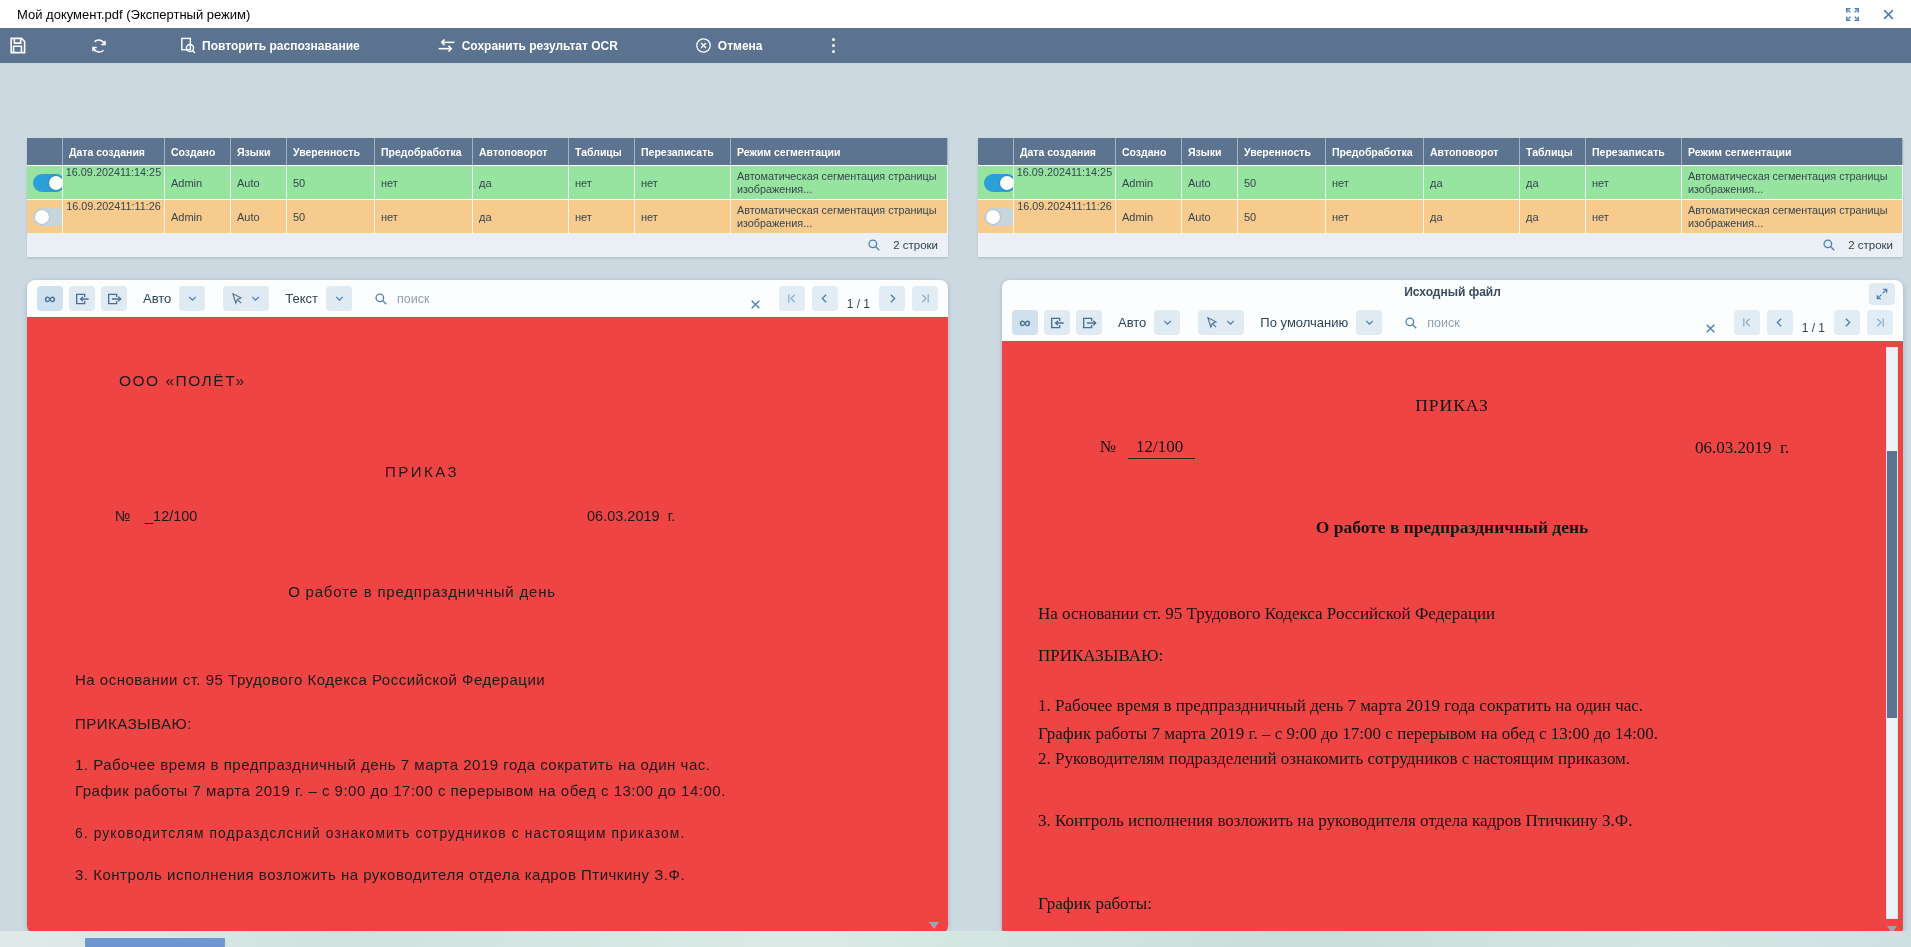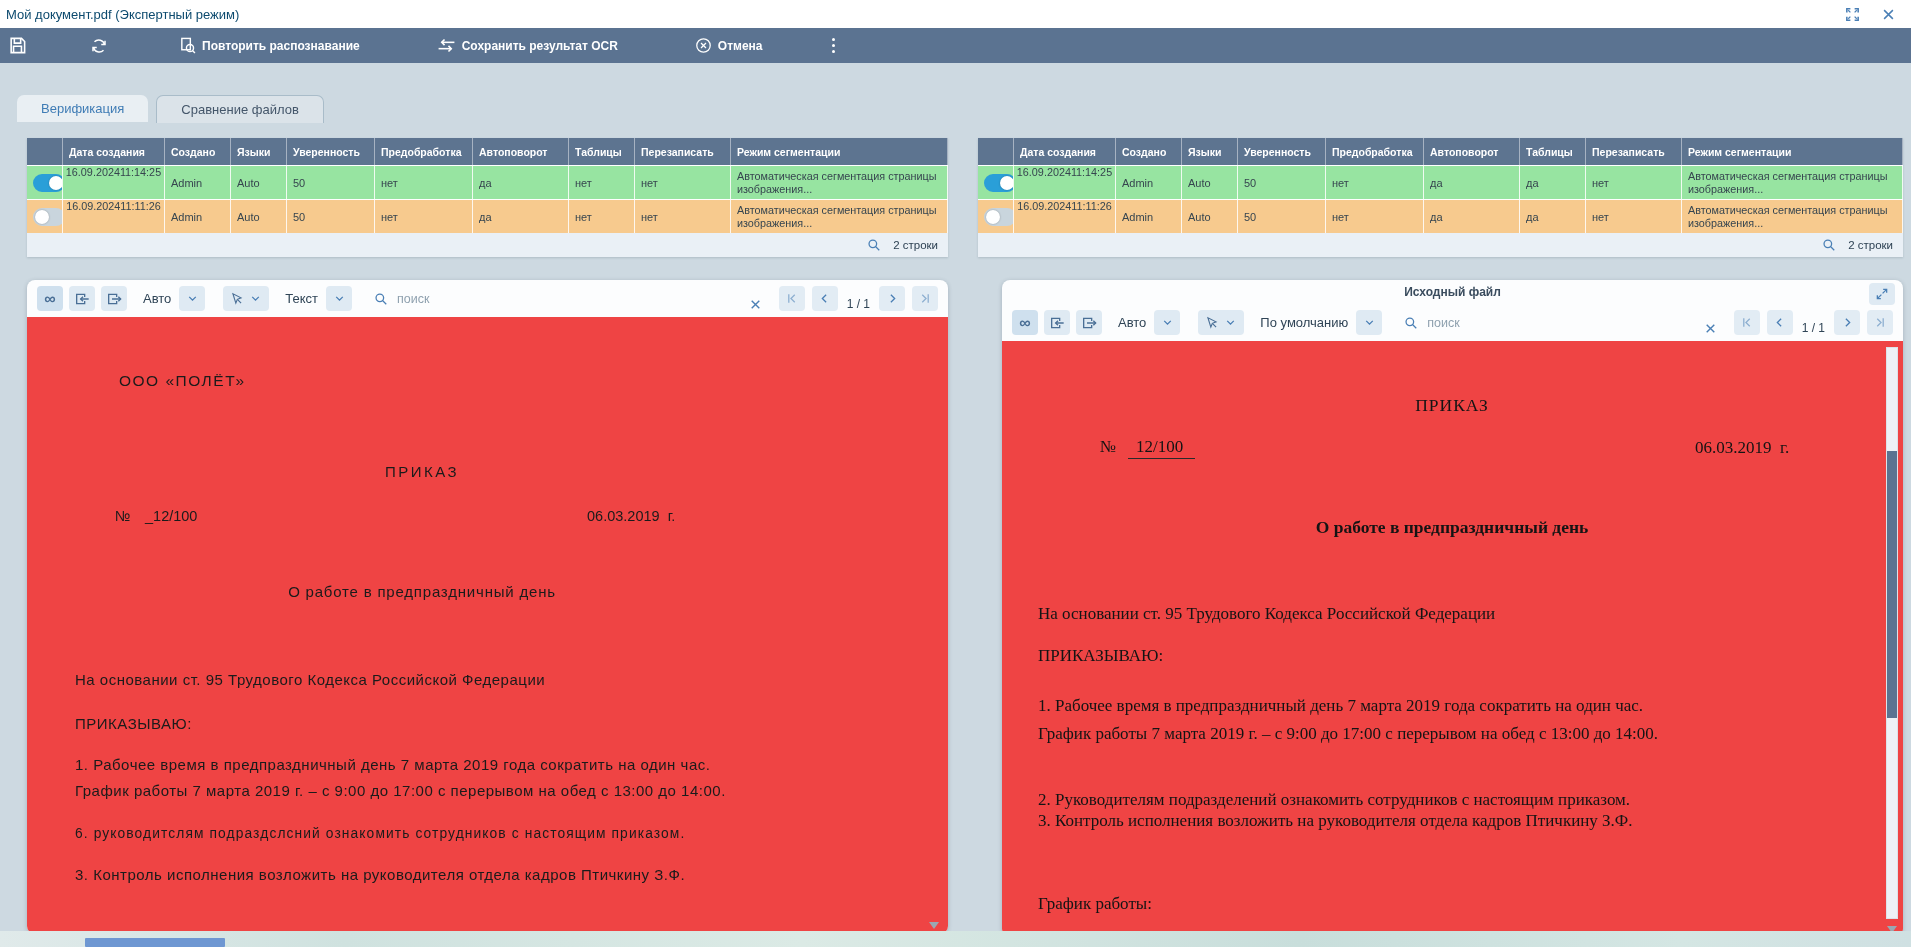--- a/index.html
+++ b/index.html
@@ -1,20 +1,20 @@
 <!DOCTYPE html>
 <html><head>
 <meta charset="utf-8">
 <style>
   html,body{margin:0;padding:0;}
   #app{position:relative;width:1911px;height:947px;background:#cdd9e1;overflow:hidden;
        font-family:"Liberation Sans",sans-serif;-webkit-font-smoothing:antialiased;}
   
   .titlebar{position:absolute;left:0;top:0;right:0;height:28px;background:#ffffff;display:flex;align-items:center;}
-  .titlebar .title{margin-left:6px;font-size:13px;color:#0c4a6e;text-align:right;}
+  .titlebar .title{margin-left:17px;font-size:13px;color:#000000;text-align:right;}
   .win-controls{margin-left:auto;display:flex;align-items:center;gap:18px;margin-right:14px;}
   .win-btn{width:18px;height:18px;display:flex;align-items:center;justify-content:center;cursor:pointer;}
   
   .toolbar{position:absolute;left:0;top:28px;right:0;height:35px;background:#5b7391;display:flex;align-items:center;gap:43px;}
   .tb-btn{display:flex;align-items:center;gap:6px;color:#fff;font-size:12px;font-weight:bold;cursor:pointer;}
   .tb-icon{display:flex;align-items:center;justify-content:center;}
   .kebab{display:flex;flex-direction:column;gap:3px;margin-left:26px;cursor:pointer;}
   .kebab i{width:3px;height:3px;border-radius:50%;background:#fff;}
   
   .tabs{position:absolute;left:17px;top:95px;display:flex;gap:8px;}
@@ -92,21 +92,21 @@
   .ld-b6{top:549px;}
   
   .rdoc{color:#141414;font-family:"Liberation Serif","DejaVu Serif",serif;}
   .rd-title{left:0;width:900px;top:54px;text-align:center;font-size:17.5px;letter-spacing:1px;}
   .rd-no{left:98px;top:96px;font-size:17px;}
   .rd-num{left:126px;top:96px;font-size:17px;border-bottom:1.5px solid #2a2a2a;padding:0 12px 1px 8px;}
   .rd-date{left:693px;top:97px;font-size:17px;}
   .rd-subject{left:0;width:900px;top:176px;text-align:center;font-size:17.5px;font-weight:bold;}
   .rd-b{left:36px;font-size:17px;}
   .rd-b1{top:263px;}.rd-b2{top:305px;}.rd-b3{top:355px;}.rd-b4{top:383px;}
-  .rd-b5{top:449px;}.rd-b6{top:470px;}.rd-b7{top:553px;}
+  .rd-b5{top:408px;}.rd-b6{top:470px;}.rd-b7{top:553px;}
   
   .v-track{position:absolute;right:5px;top:6px;bottom:18px;width:10px;background:#eef2f6;border:1px solid #dde3e9;cursor:pointer;}
   .v-thumb{position:absolute;left:0;right:0;top:18%;height:47%;background:#5b7391;}
   .scroll-down{position:absolute;width:0;height:0;border-left:5px solid transparent;border-right:5px solid transparent;
                border-top:7px solid #9aa7b2;cursor:pointer;}
   .ldoc .scroll-down{right:9px;bottom:5px;}
   .rdoc .scroll-down{right:6px;bottom:4px;}
   
   .desktop{position:absolute;left:0;right:0;bottom:0;height:16px;
            background:linear-gradient(90deg,#e0eaea 0%,#cfe2df 18%,#dbeae5 42%,#c8dedb 68%,#d4e6e3 88%,#cfe0e2 100%);}
@@ -188,24 +188,20 @@
       </span>
       <span>Отмена</span>
     </span>
     <span class="kebab">
         <i></i>
         <i></i>
         <i></i>
       </span>
   </div>
 
-  <div class="tabs">
-    <div class="tab active">Верификация</div>
-    <div class="tab inactive">Сравнение файлов</div>
-  </div>
 
   <div class="col col-left">
     <div class="grid-table">
       <div class="trow t-head">
         <div class="tc"></div>
         <div class="tc">Дата создания</div>
         <div class="tc">Создано</div>
         <div class="tc">Языки</div>
         <div class="tc">Уверенность</div>
         <div class="tc">Предобработка</div>

